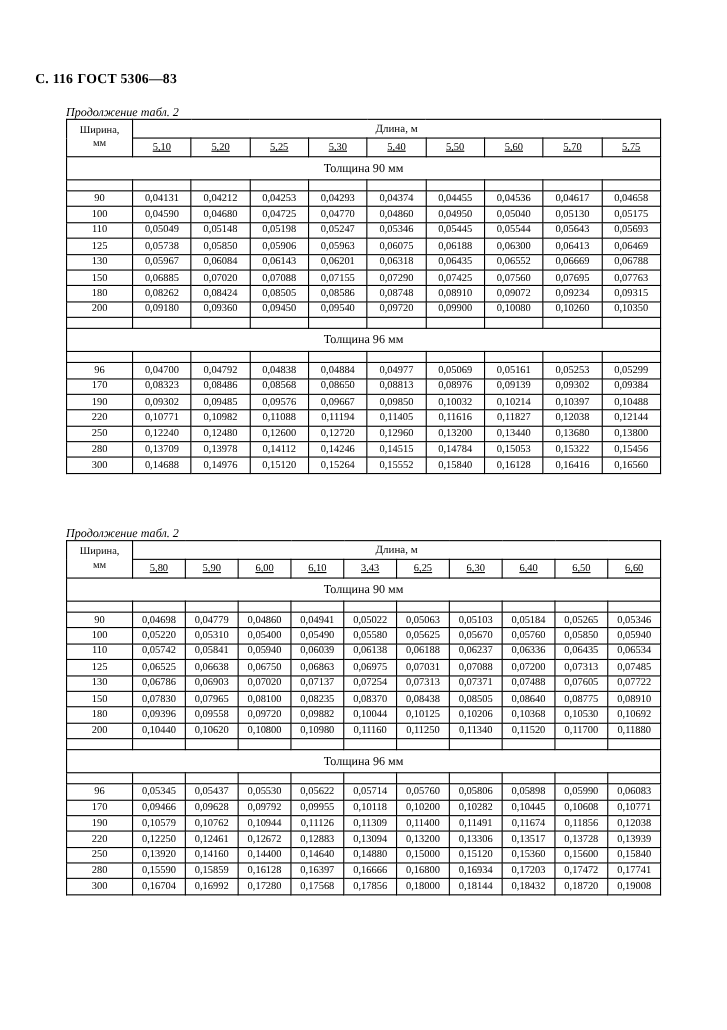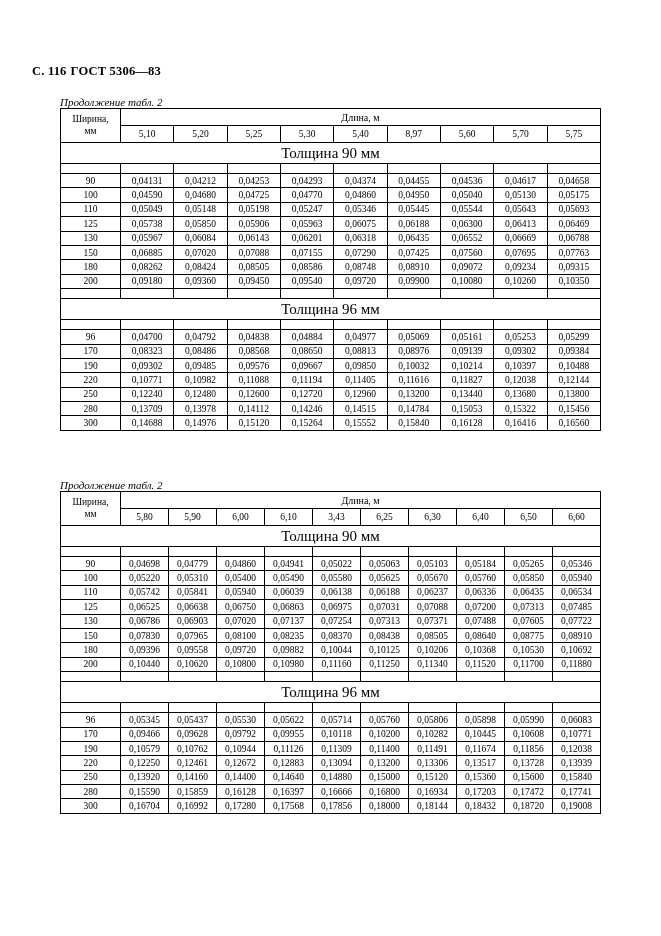--- a/index.html
+++ b/index.html
@@ -65,28 +65,29 @@
     padding: 3px 0;
     font-family: Liberation Serif, serif;
   }
   .hdr-len {
     font-size: 10px;
     height: 16px;
   }
   .subhdr td {
     height: 16px;
     font-size: 9.5px;
+    text-decoration: underline;
   }
   .sect td {
     border-left: 1px solid #000;
     border-right: 1px solid #000;
     border-top: 1px solid #000;
     border-bottom: none;
     font-weight: bold;
-    font-size: 15px;
+    font-size: 11px;
     height: 20px;
   }
   .datarow td {
     border-left: 1px solid #000;
     border-right: 1px solid #000;
     border-top: none;
     border-bottom: none;
     height: 13.4px;
     font-size: 9.5px;
   }
@@ -135,21 +136,21 @@
           <tr>
             <td class="hdr-width" rowspan="2">Ширина,<br>мм</td>
             <td class="hdr-len" colspan="9">Длина,  м</td>
           </tr>
           <tr class="subhdr">
             <td>5,10</td>
             <td>5,20</td>
             <td>5,25</td>
             <td>5,30</td>
             <td>5,40</td>
-            <td>8,97</td>
+            <td>5,50</td>
             <td>5,60</td>
             <td>5,70</td>
             <td>5,75</td>
           </tr>
           <tr class="sect">
             <td colspan="10">Толщина 90 мм</td>
           </tr>
           <tr class="spacer">
             <td class="wcell"></td>
             <td></td>

